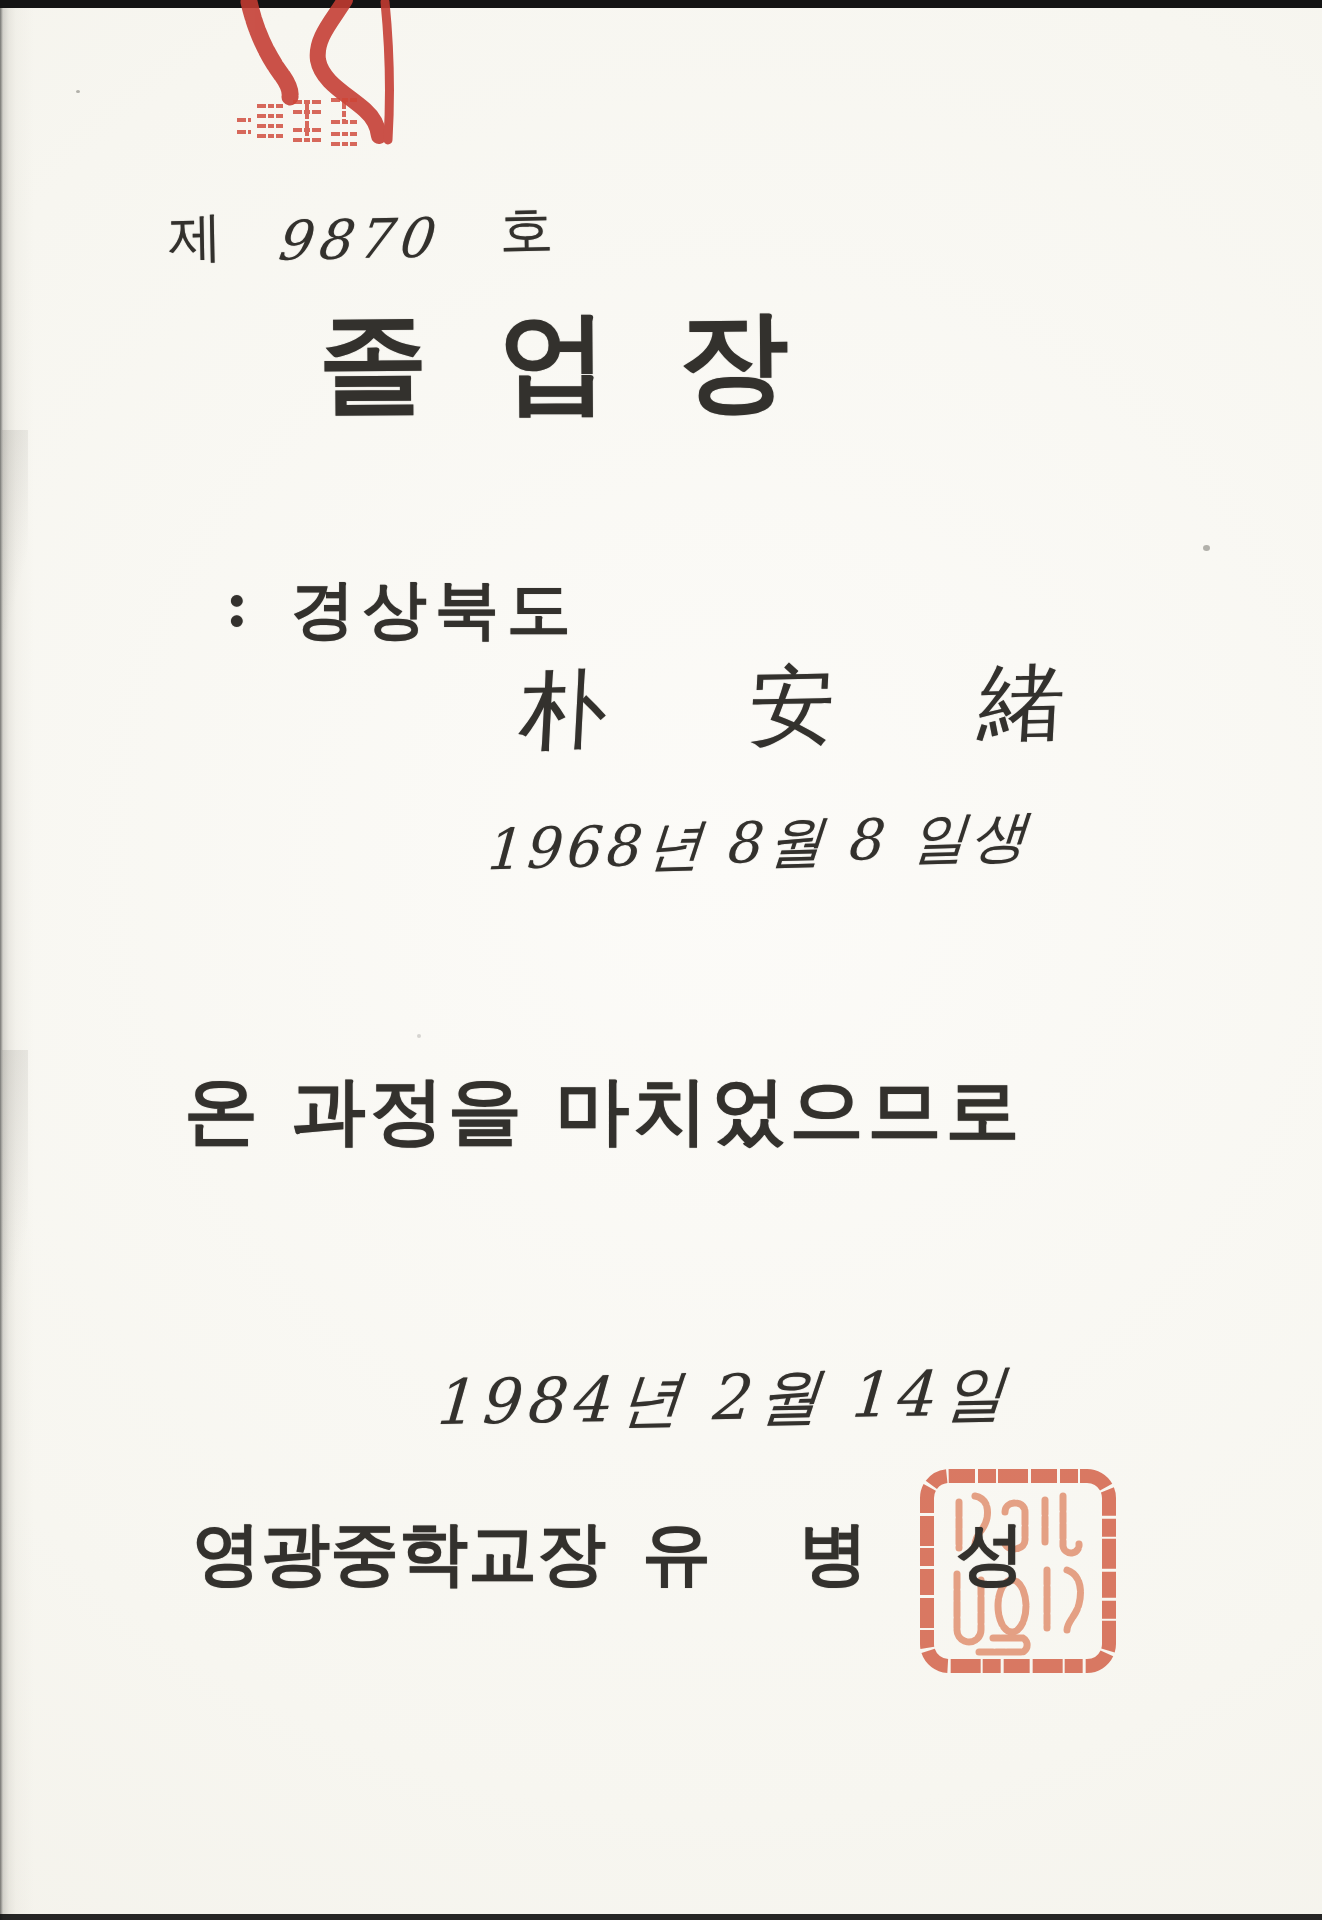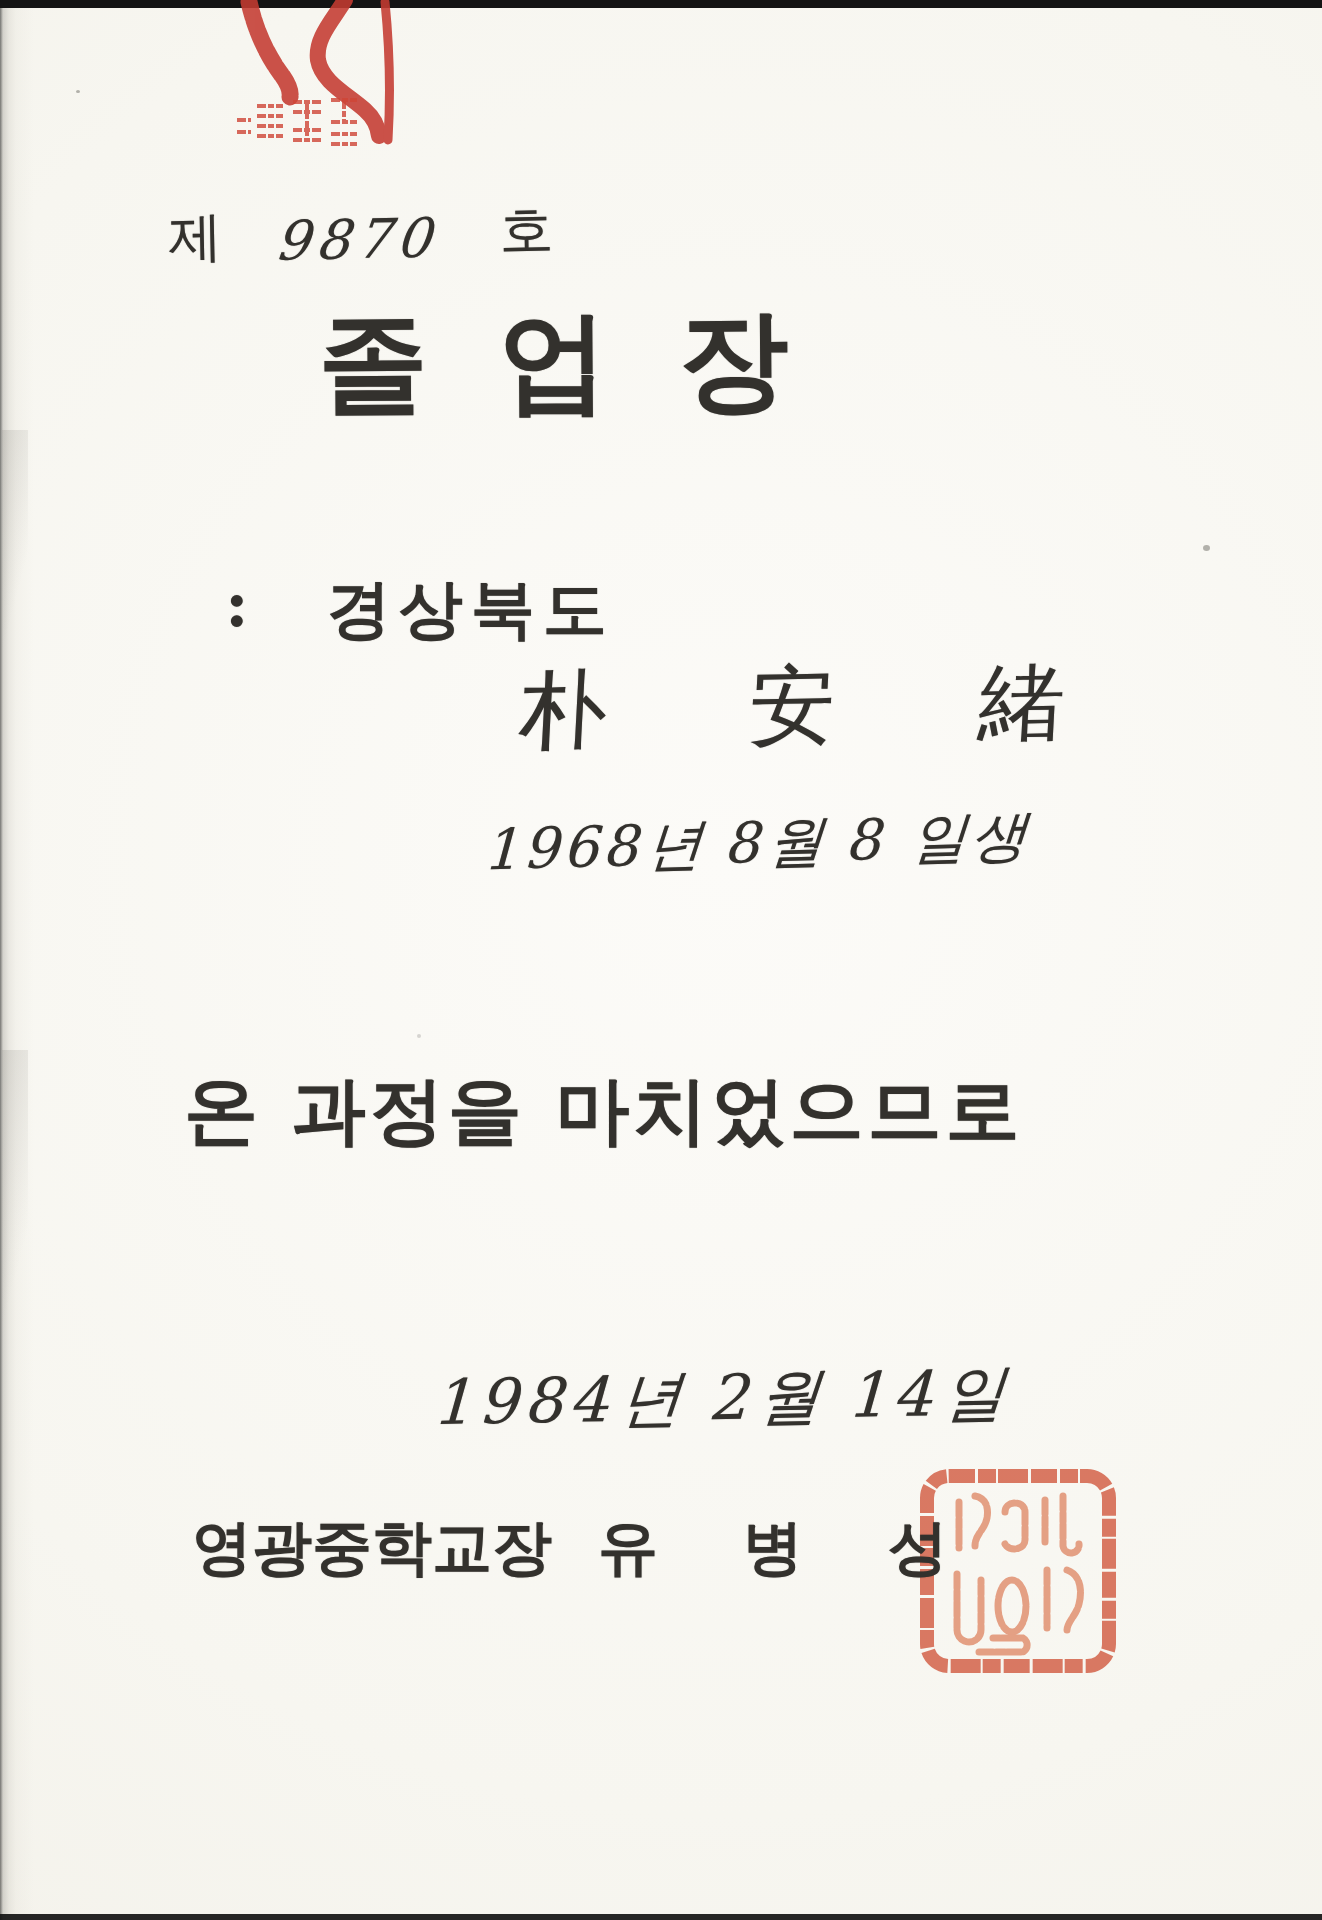--- a/index.html
+++ b/index.html
@@ -31,38 +31,38 @@
 
   .serial{top:198px;left:168px;font-size:54px;display:flex;align-items:flex-end;
           transform:rotate(-1.2deg);}
   .serial .num{margin:0 58px;transform:skewX(-10deg);letter-spacing:6px;font-style:italic;}
 
   .title{top:288px;left:318px;font-size:110px;font-weight:bold;letter-spacing:16px;
          transform:rotate(-0.4deg);}
 
   .origin{top:566px;left:183px;font-size:64px;font-weight:600;display:flex;}
   .origin .sep{margin:0 42px;}
-  .origin .val{letter-spacing:8px;margin-left:36px;}
+  .origin .val{letter-spacing:8px;}
 
   .name{top:648px;left:520px;font-size:86px;letter-spacing:58px;
         transform:rotate(-1deg) skewX(-4deg);}
 
   .birth{top:806px;left:488px;font-size:56px;font-style:italic;
          transform:rotate(-1.5deg) skewX(-6deg);letter-spacing:4px;}
 
   .body1{top:932px;left:226px;font-size:74px;font-weight:600;letter-spacing:2px;}
   .body2{top:1062px;left:184px;font-size:74px;font-weight:600;letter-spacing:4px;}
   .body3{top:1194px;left:184px;font-size:74px;font-weight:600;letter-spacing:14px;}
 
   .date{top:1356px;left:438px;font-size:62px;font-style:italic;
         transform:rotate(-1deg) skewX(-6deg);letter-spacing:6px;}
 
-  .signature{top:1508px;left:192px;font-size:60px;font-weight:600;display:flex;
+  .signature{top:1508px;left:192px;font-size:69px;font-weight:600;display:flex;
              align-items:center;z-index:3;}
-  .signature .pname{margin-left:46px;letter-spacing:32px;}
+  .signature .pname{margin-left:36px;letter-spacing:32px;}
 
   .seal-top{position:absolute;left:197px;top:0;z-index:2;}
   .seal-bottom{position:absolute;left:917px;top:1466px;z-index:2;}
 </style>
 </head>
 <body>
 
 <div id="scan">
 
   <div class="edge-left"></div>

